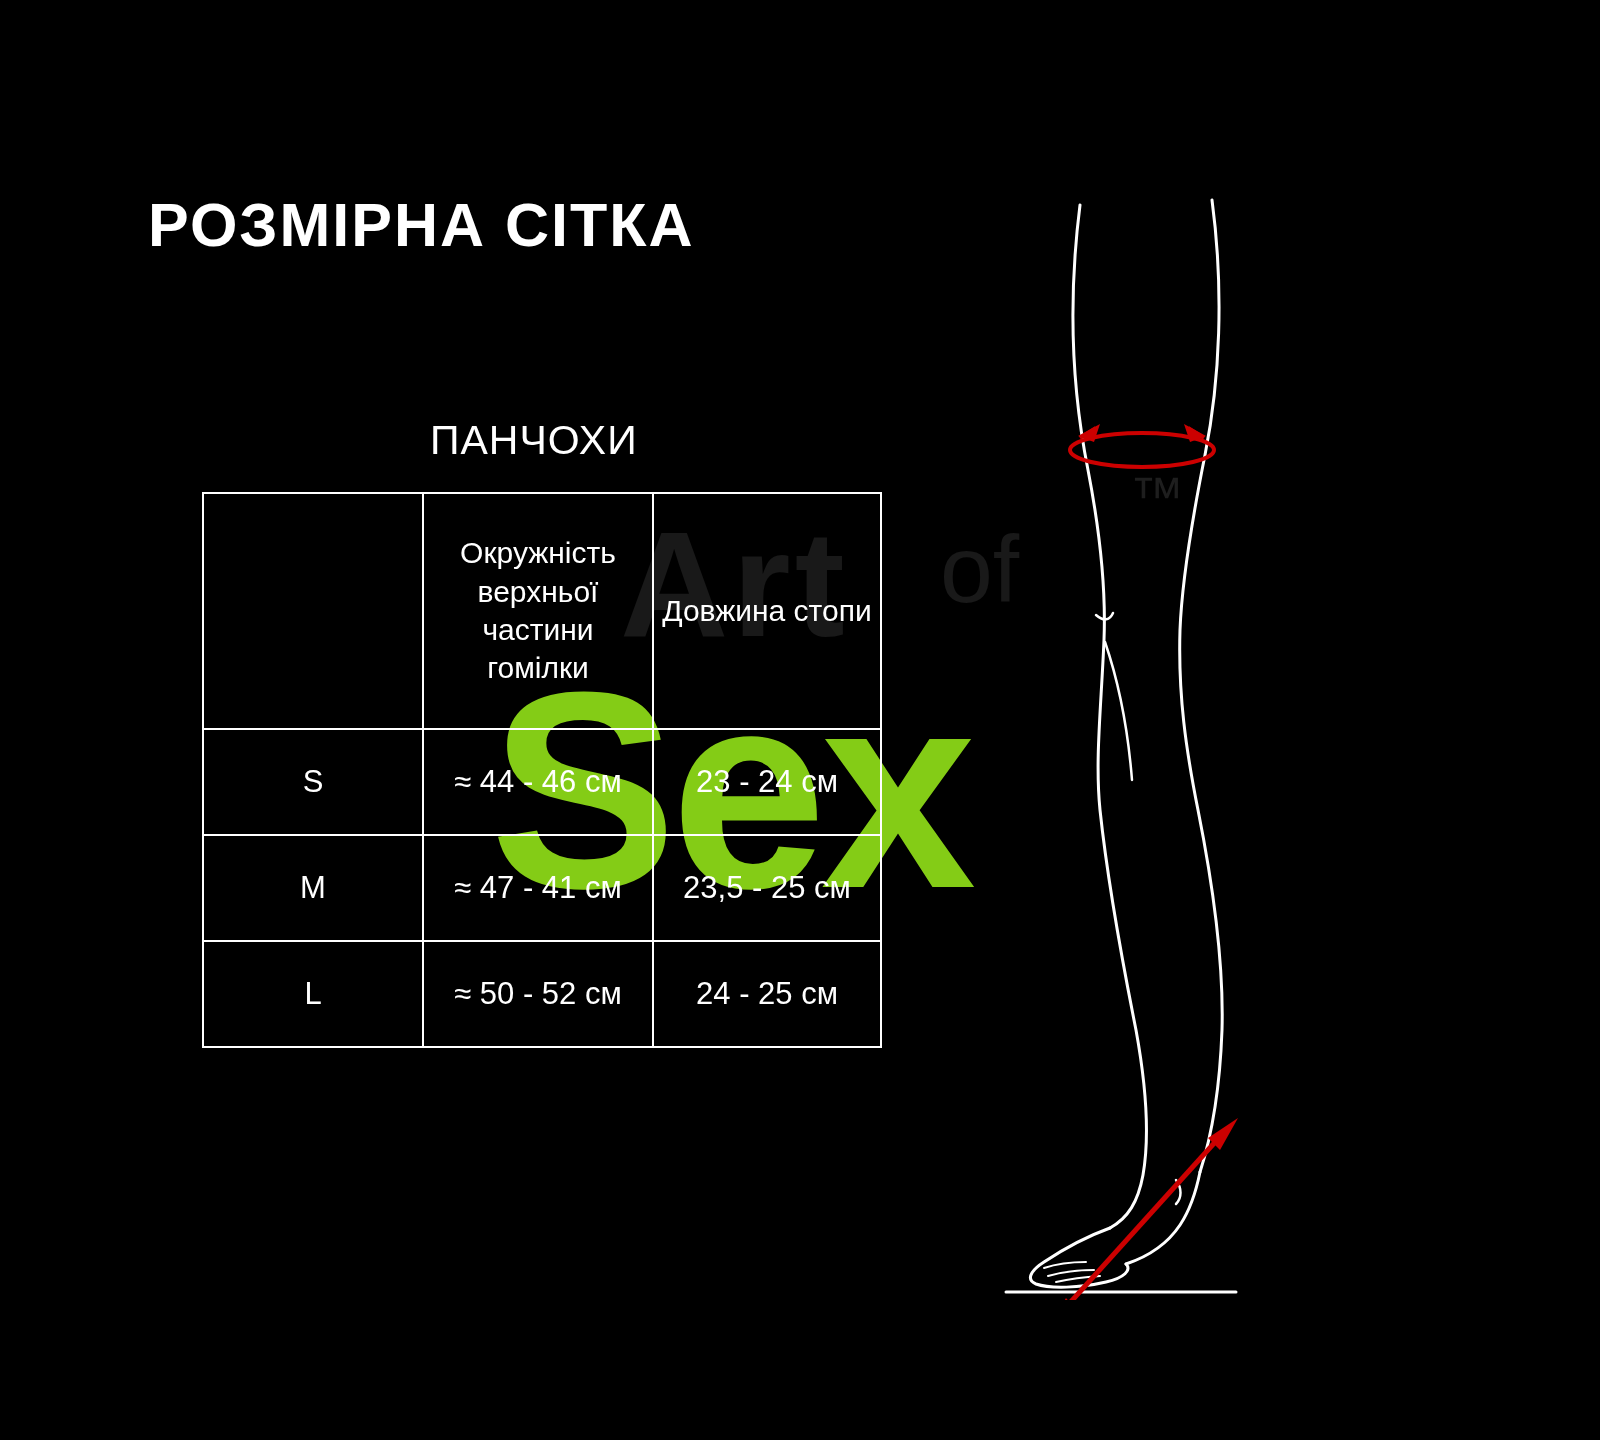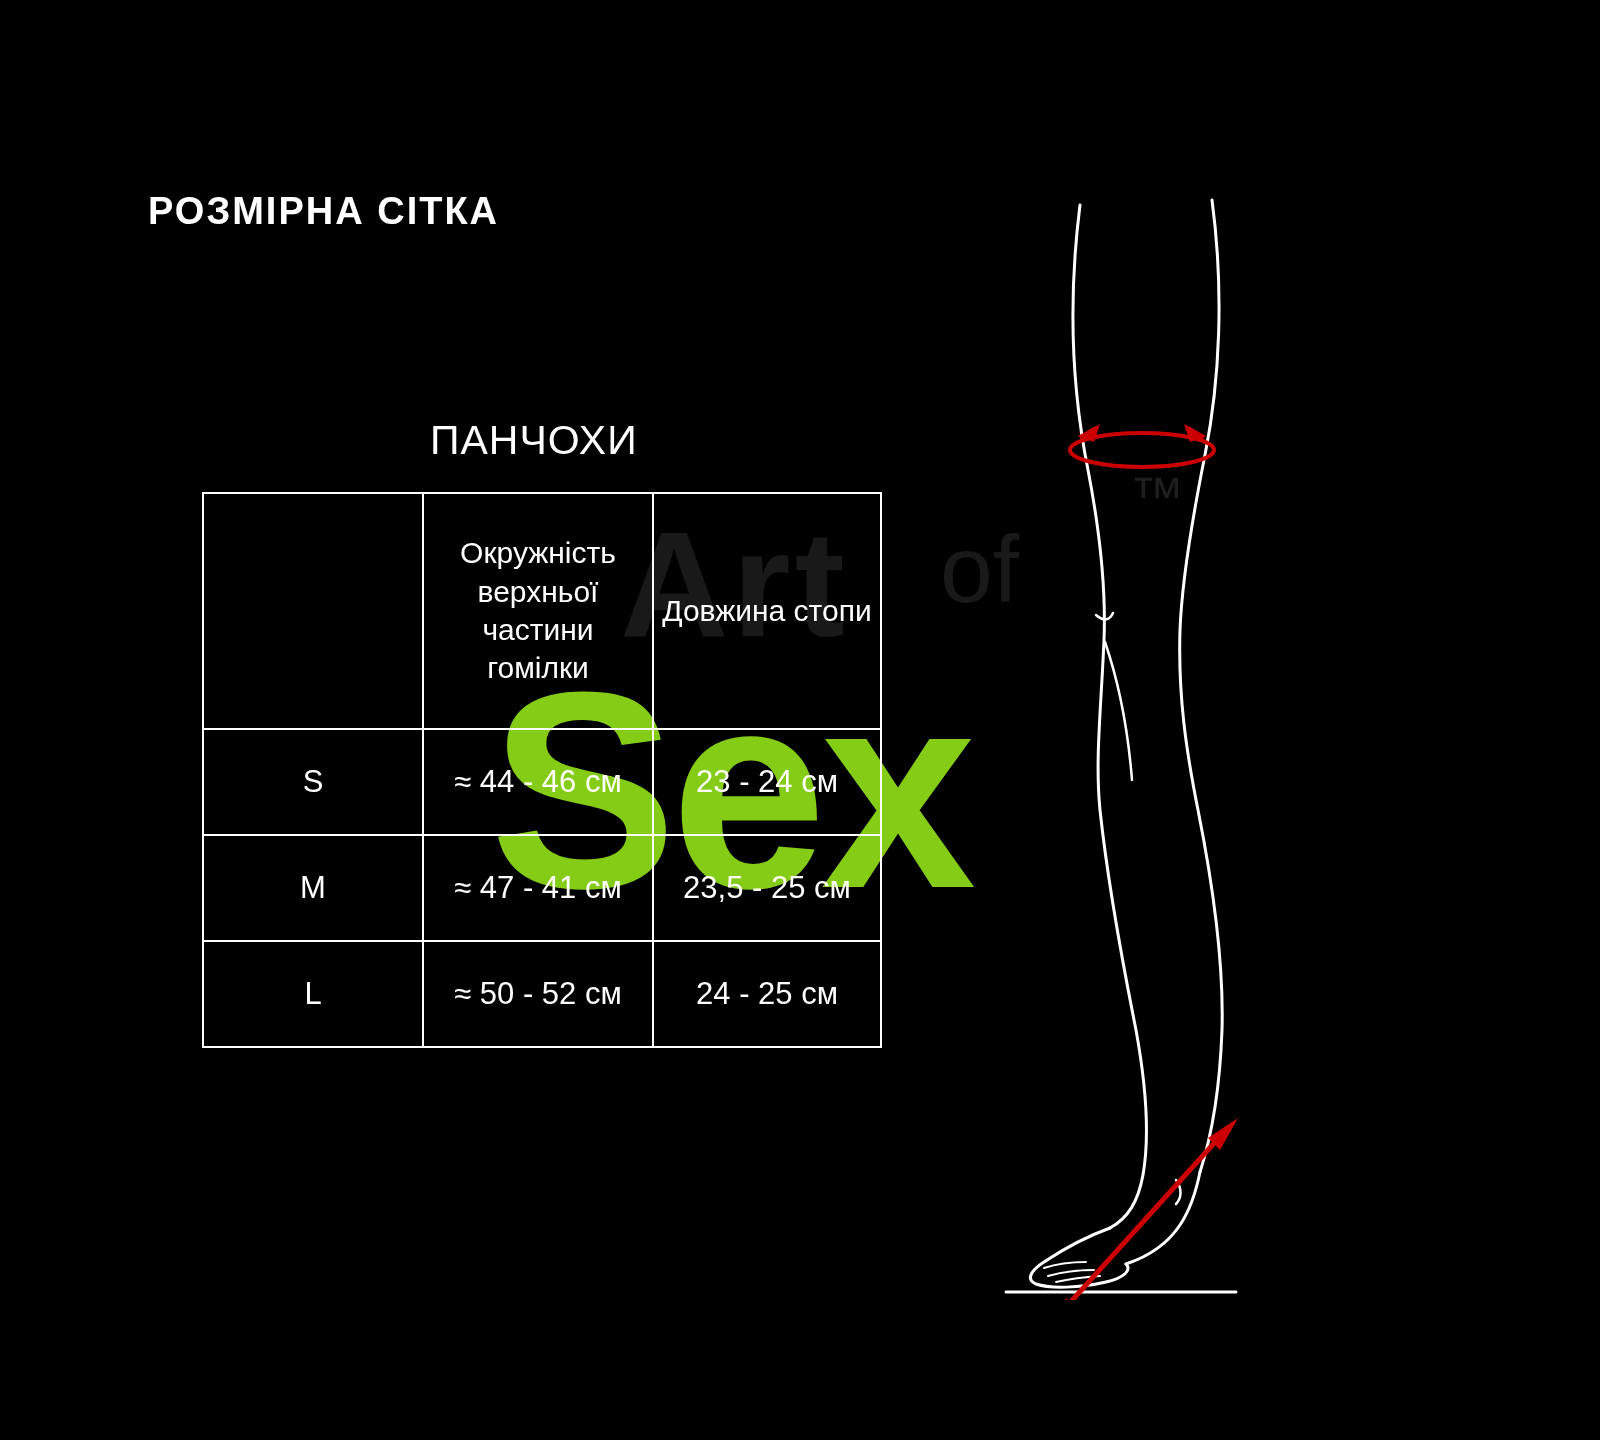--- a/index.html
+++ b/index.html
@@ -14,21 +14,21 @@
     overflow: hidden;
     font-family: "Liberation Sans", sans-serif;
     color: #ffffff;
   }
 
   
   .page-title {
     position: absolute;
     left: 148px;
     top: 190px;
-    font-size: 38px;
+    font-size: 61px;
     font-weight: bold;
     letter-spacing: 2px;
     color: #ffffff;
     white-space: nowrap;
   }
 
   
   .watermark {
     position: absolute;
     left: 470px;

